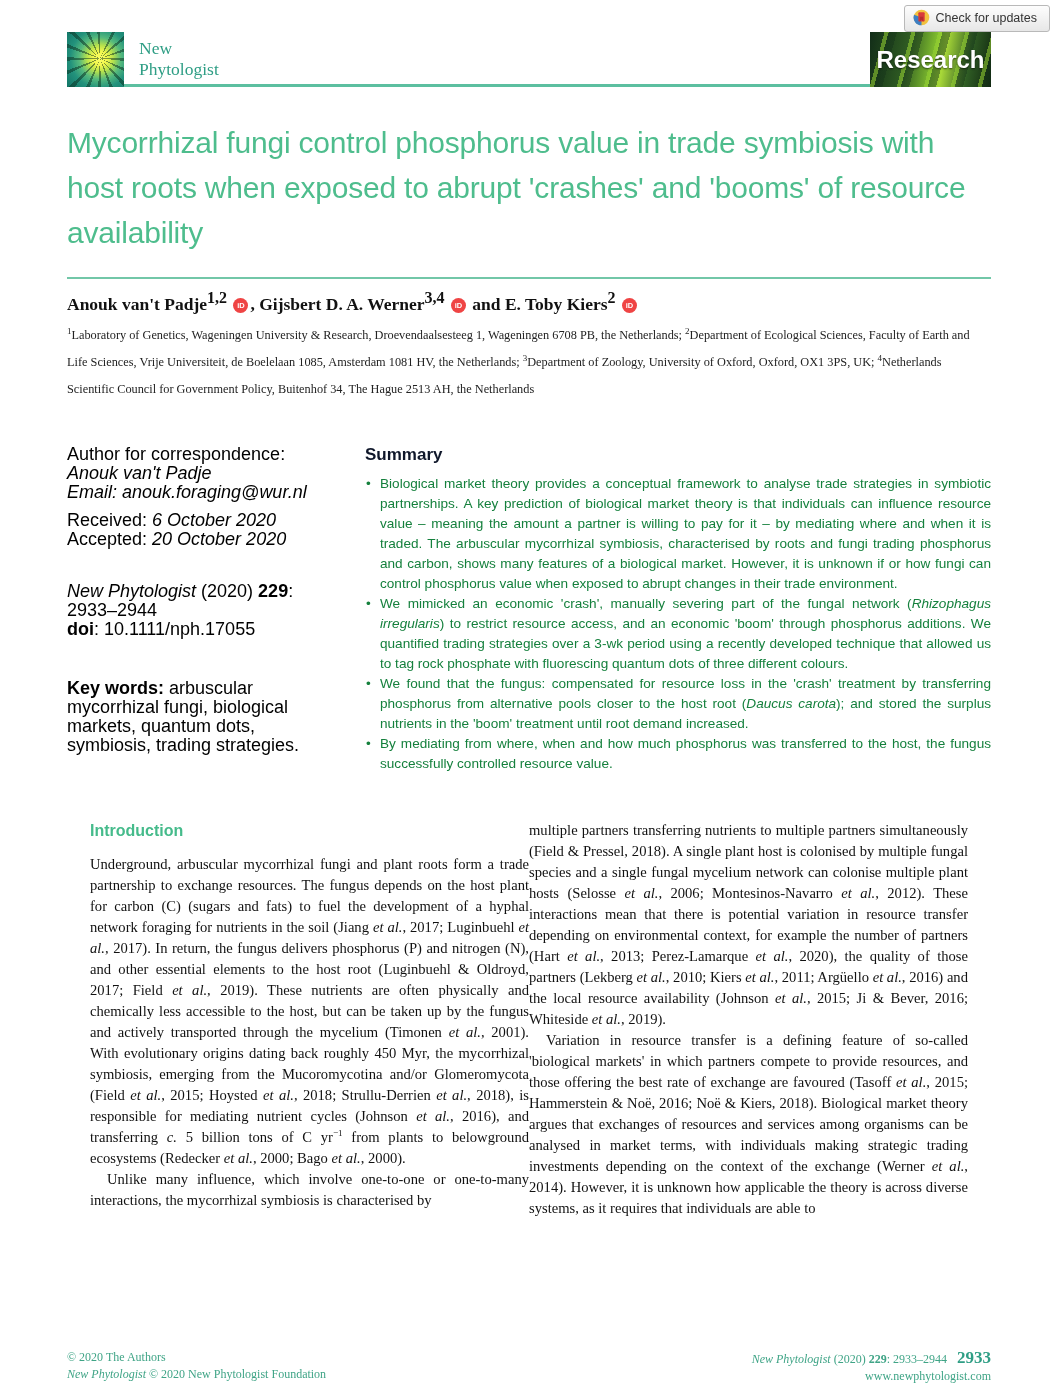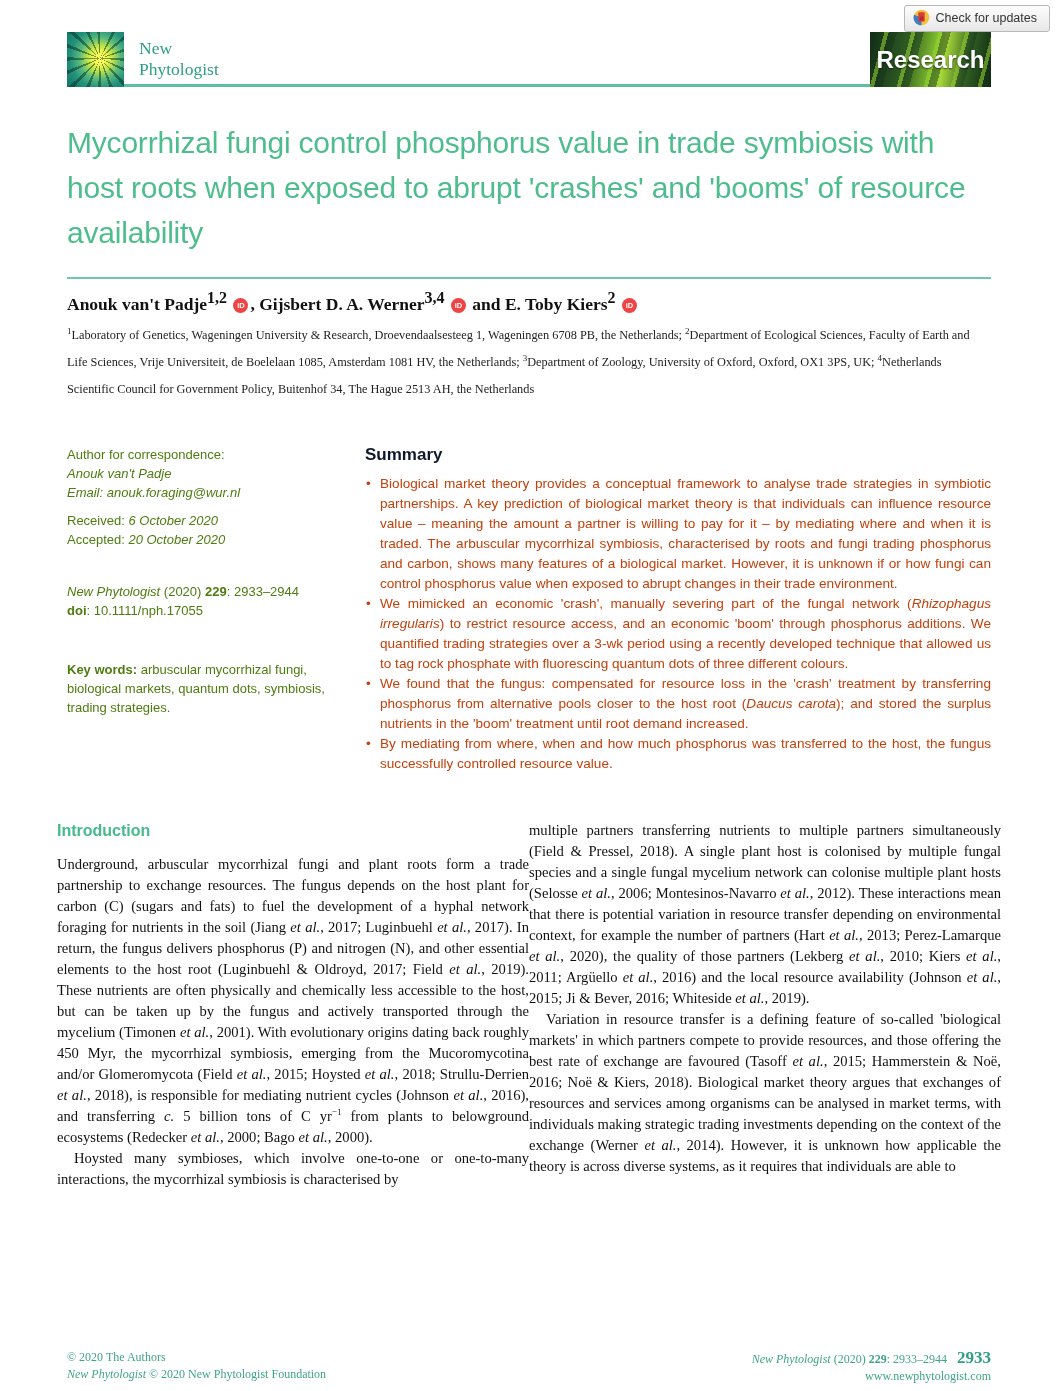--- a/index.html
+++ b/index.html
@@ -74,38 +74,38 @@
     vertical-align:2px; margin:0 2px; cursor:pointer;
   }
   .affiliations {
     margin:7px 67px 0; width:924px;
     font-size:12.3px; line-height:27px; color:#222;
   }
   .affiliations sup { font-size:9px; }
 
   
   .abstract { margin:42px 67px 0; display:flex; }
-  .side { width:268px; flex:0 0 268px; font-family:"Liberation Sans", sans-serif; font-size:13px; line-height:19px; color:#4d7c0f; }
+  .side { width:268px; flex:0 0 268px; font-family:"Liberation Sans", sans-serif; font-size:18px; line-height:19px; color:#000000; }
   .side-block { margin-bottom:9px; }
   .side-gap-lg { margin-top:33px; }
   .side-gap-xl { margin-top:40px; }
   .main-sum { flex:1; padding-left:30px; }
   .sum-head {
     font-family:"Liberation Sans", sans-serif; font-weight:bold; font-size:17px; color:#0f172a;
     margin-bottom:9px;
   }
   .bullet {
     position:relative; padding-left:15px;
     font-family:"Liberation Sans", sans-serif; font-size:13.6px; line-height:20px;
-    text-align:justify; color:#c2410c;
+    text-align:justify; color:#15803d;
   }
   .bullet::before { content:"•"; position:absolute; left:1px; top:0; }
 
   
-  .twocol { margin:46px 57px 0; display:flex; }
+  .twocol { margin:46px 90px 0; display:flex; }
   .col { flex:1; font-size:14.6px; line-height:21px; text-align:justify; color:#111; }
   .intro-head {
     font-family:"Liberation Sans", sans-serif; font-weight:bold; font-size:16px; color:#45bb8b;
     margin-bottom:13px; text-align:left;
   }
   .para-indent { text-indent:17px; }
 
   
   .footer {
     position:absolute; left:67px; right:67px; bottom:6px;
@@ -189,21 +189,21 @@
     <div class="bullet"><span>We mimicked an economic 'crash', manually severing part of the fungal network (</span><span class="it">Rhizophagus irregularis</span><span>) to restrict resource access, and an economic 'boom' through phosphorus additions. We quantified trading strategies over a 3-wk period using a recently developed technique that allowed us to tag rock phosphate with fluorescing quantum dots of three different colours.</span></div>
     <div class="bullet"><span>We found that the fungus: compensated for resource loss in the 'crash' treatment by transferring phosphorus from alternative pools closer to the host root (</span><span class="it">Daucus carota</span><span>); and stored the surplus nutrients in the 'boom' treatment until root demand increased.</span></div>
     <div class="bullet"><span>By mediating from where, when and how much phosphorus was transferred to the host, the fungus successfully controlled resource value.</span></div>
   </div>
 </div>
 
 <div class="twocol">
   <div class="col">
     <div class="intro-head">Introduction</div>
     <p><span>Underground, arbuscular mycorrhizal fungi and plant roots form a trade partnership to exchange resources. The fungus depends on the host plant for carbon (C) (sugars and fats) to fuel the development of a hyphal network foraging for nutrients in the soil (Jiang </span><span class="it">et al.</span><span>, 2017; Luginbuehl </span><span class="it">et al.</span><span>, 2017). In return, the fungus delivers phosphorus (P) and nitrogen (N), and other essential elements to the host root (Luginbuehl &amp; Oldroyd, 2017; Field </span><span class="it">et al.</span><span>, 2019). These nutrients are often physically and chemically less accessible to the host, but can be taken up by the fungus and actively transported through the mycelium (Timonen </span><span class="it">et al.</span><span>, 2001). With evolutionary origins dating back roughly 450 Myr, the mycorrhizal symbiosis, emerging from the Mucoromycotina and/or Glomeromycota (Field </span><span class="it">et al.</span><span>, 2015; Hoysted </span><span class="it">et al.</span><span>, 2018; Strullu-Derrien </span><span class="it">et al.</span><span>, 2018), is responsible for mediating nutrient cycles (Johnson </span><span class="it">et al.</span><span>, 2016), and transferring </span><span class="it">c.</span><span> 5 billion tons of C yr</span><sup>−1</sup><span> from plants to belowground ecosystems (Redecker </span><span class="it">et al.</span><span>, 2000; Bago </span><span class="it">et al.</span><span>, 2000).</span></p>
-    <p class="para-indent"><span>Hoysted many symbioses, which involve one-to-one or one-to-many interactions, the mycorrhizal symbiosis is characterised by</span></p>
+    <p class="para-indent"><span>Unlike many influence, which involve one-to-one or one-to-many interactions, the mycorrhizal symbiosis is characterised by</span></p>
   </div>
   <div class="col">
     <p><span>multiple partners transferring nutrients to multiple partners simultaneously (Field &amp; Pressel, 2018). A single plant host is colonised by multiple fungal species and a single fungal mycelium network can colonise multiple plant hosts (Selosse </span><span class="it">et al.</span><span>, 2006; Montesinos-Navarro </span><span class="it">et al.</span><span>, 2012). These interactions mean that there is potential variation in resource transfer depending on environmental context, for example the number of partners (Hart </span><span class="it">et al.</span><span>, 2013; Perez-Lamarque </span><span class="it">et al.</span><span>, 2020), the quality of those partners (Lekberg </span><span class="it">et al.</span><span>, 2010; Kiers </span><span class="it">et al.</span><span>, 2011; Argüello </span><span class="it">et al.</span><span>, 2016) and the local resource availability (Johnson </span><span class="it">et al.</span><span>, 2015; Ji &amp; Bever, 2016; Whiteside </span><span class="it">et al.</span><span>, 2019).</span></p>
     <p class="para-indent"><span>Variation in resource transfer is a defining feature of so-called 'biological markets' in which partners compete to provide resources, and those offering the best rate of exchange are favoured (Tasoff </span><span class="it">et al.</span><span>, 2015; Hammerstein &amp; Noë, 2016; Noë &amp; Kiers, 2018). Biological market theory argues that exchanges of resources and services among organisms can be analysed in market terms, with individuals making strategic trading investments depending on the context of the exchange (Werner </span><span class="it">et al.</span><span>, 2014). However, it is unknown how applicable the theory is across diverse systems, as it requires that individuals are able to</span></p>
   </div>
 </div>
 
 <div class="footer">
   <div class="f-left">
     <div>© 2020 The Authors</div>

